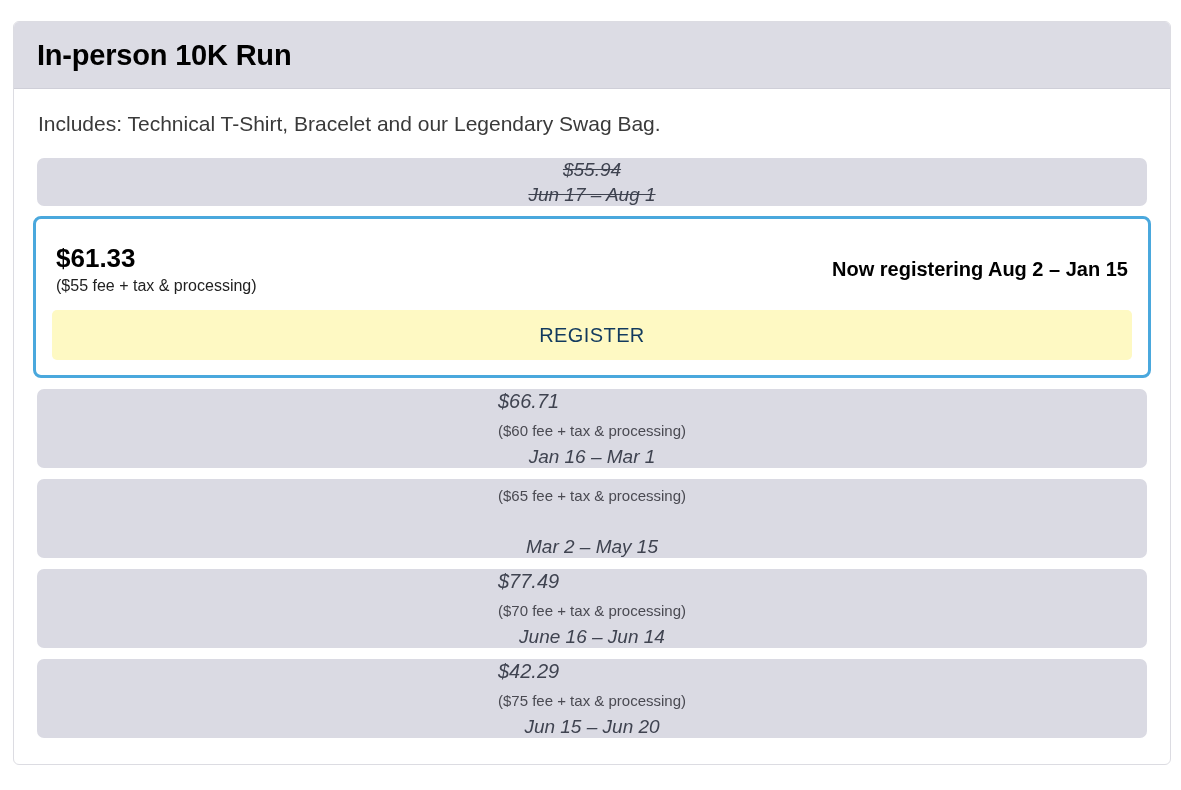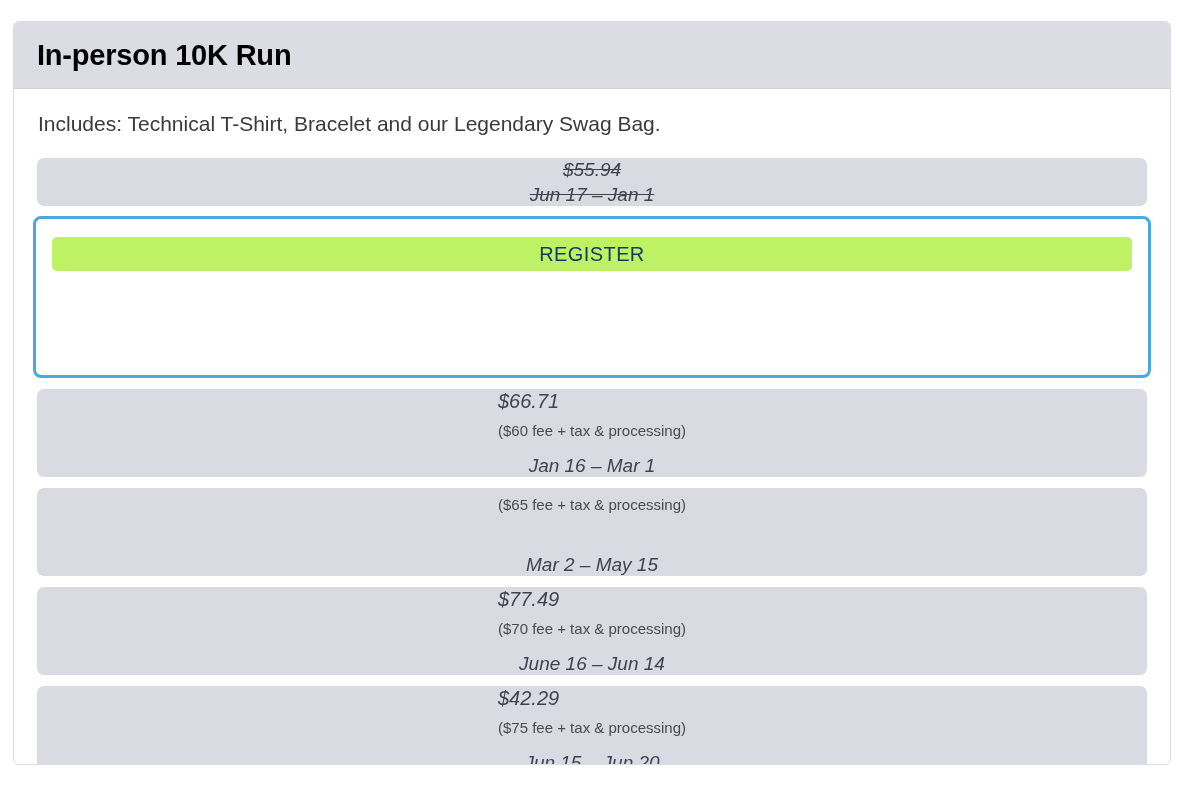--- a/index.html
+++ b/index.html
@@ -95,21 +95,21 @@
     height: 48px;
     margin-bottom: 10px;
   }
   .tier.expired .tier-price,
   .tier.expired .tier-dates {
     text-decoration: line-through;
     font-size: 19px;
   }
 
   
-  .tier.two-line { height: 88px; }
+  .tier.two-line { height: 79px; }
 
   
   .tier.active {
     background: #ffffff;
     border: 3px solid #4aa8dd;
     border-radius: 8px;
     margin: 0 -4px 11px -4px;
     height: 162px;
     flex-direction: column;
     align-items: stretch;
@@ -139,25 +139,25 @@
     font-size: 20px;
     font-weight: bold;
     font-style: normal;
     color: #000000;
     white-space: nowrap;
   }
   .register-button {
     display: block;
     width: 100%;
     box-sizing: border-box;
-    background: #bef264;
+    background: #fef9c3;
     color: #123a5e;
     border: none;
     border-radius: 5px;
-    height: 34px;
+    height: 50px;
     font-family: "Liberation Sans", sans-serif;
     font-size: 20px;
     letter-spacing: 0.4px;
     cursor: pointer;
     margin-top: 4px;
   }
 </style>
 </head>
 <body>
 
@@ -168,24 +168,31 @@
   </div>
 
   <div class="card-body">
 
     <div class="includes-line">Includes: Technical T-Shirt, Bracelet and our Legendary Swag Bag.</div>
 
     <div class="tier expired">
       <div class="tier-left">
         <span class="tier-price">$55.94</span>
       </div>
-      <div class="tier-dates">Jun 17 – Jan 1</div>
+      <div class="tier-dates">Jun 17 – Aug 1</div>
     </div>
 
     <div class="tier active">
+      <div class="active-top">
+        <div class="tier-left">
+          <span class="active-price">$61.33</span>
+          <span class="active-fee">($55 fee + tax &amp; processing)</span>
+        </div>
+        <div class="active-dates">Now registering Aug 2 – Jan 15</div>
+      </div>
       <button class="register-button">REGISTER</button>
     </div>
 
     <div class="tier two-line">
       <div class="tier-left">
         <span class="tier-price">$66.71</span>
         <span class="tier-fee">($60 fee + tax &amp; processing)</span>
       </div>
       <div class="tier-dates">Jan 16 – Mar 1</div>
     </div>

